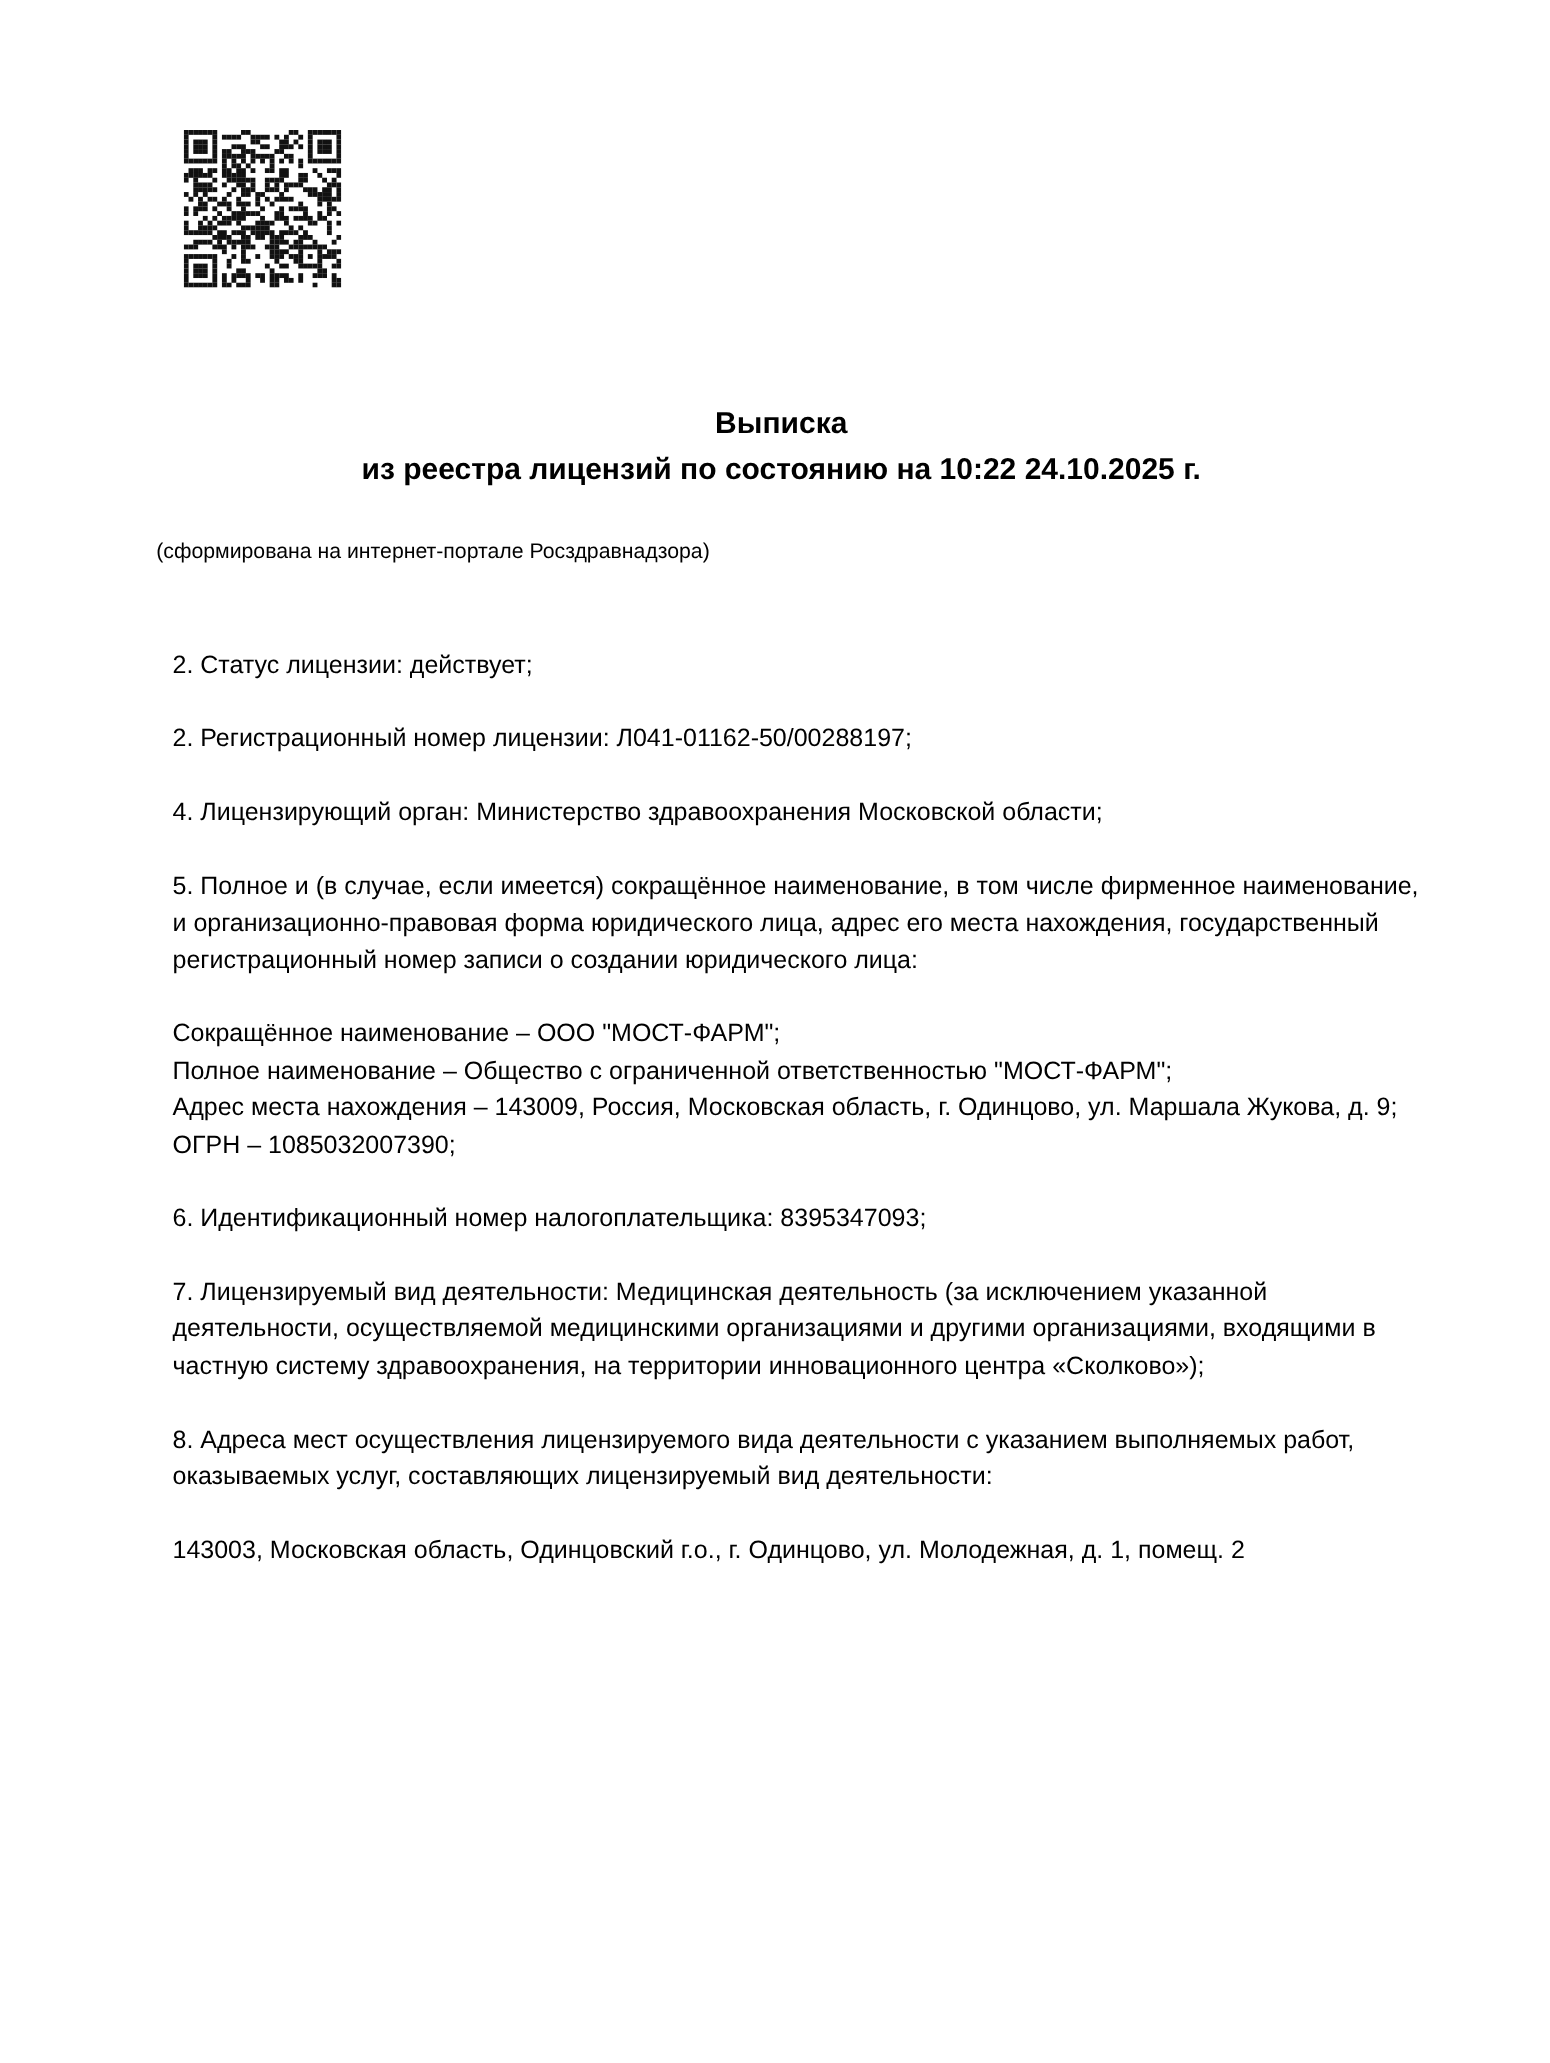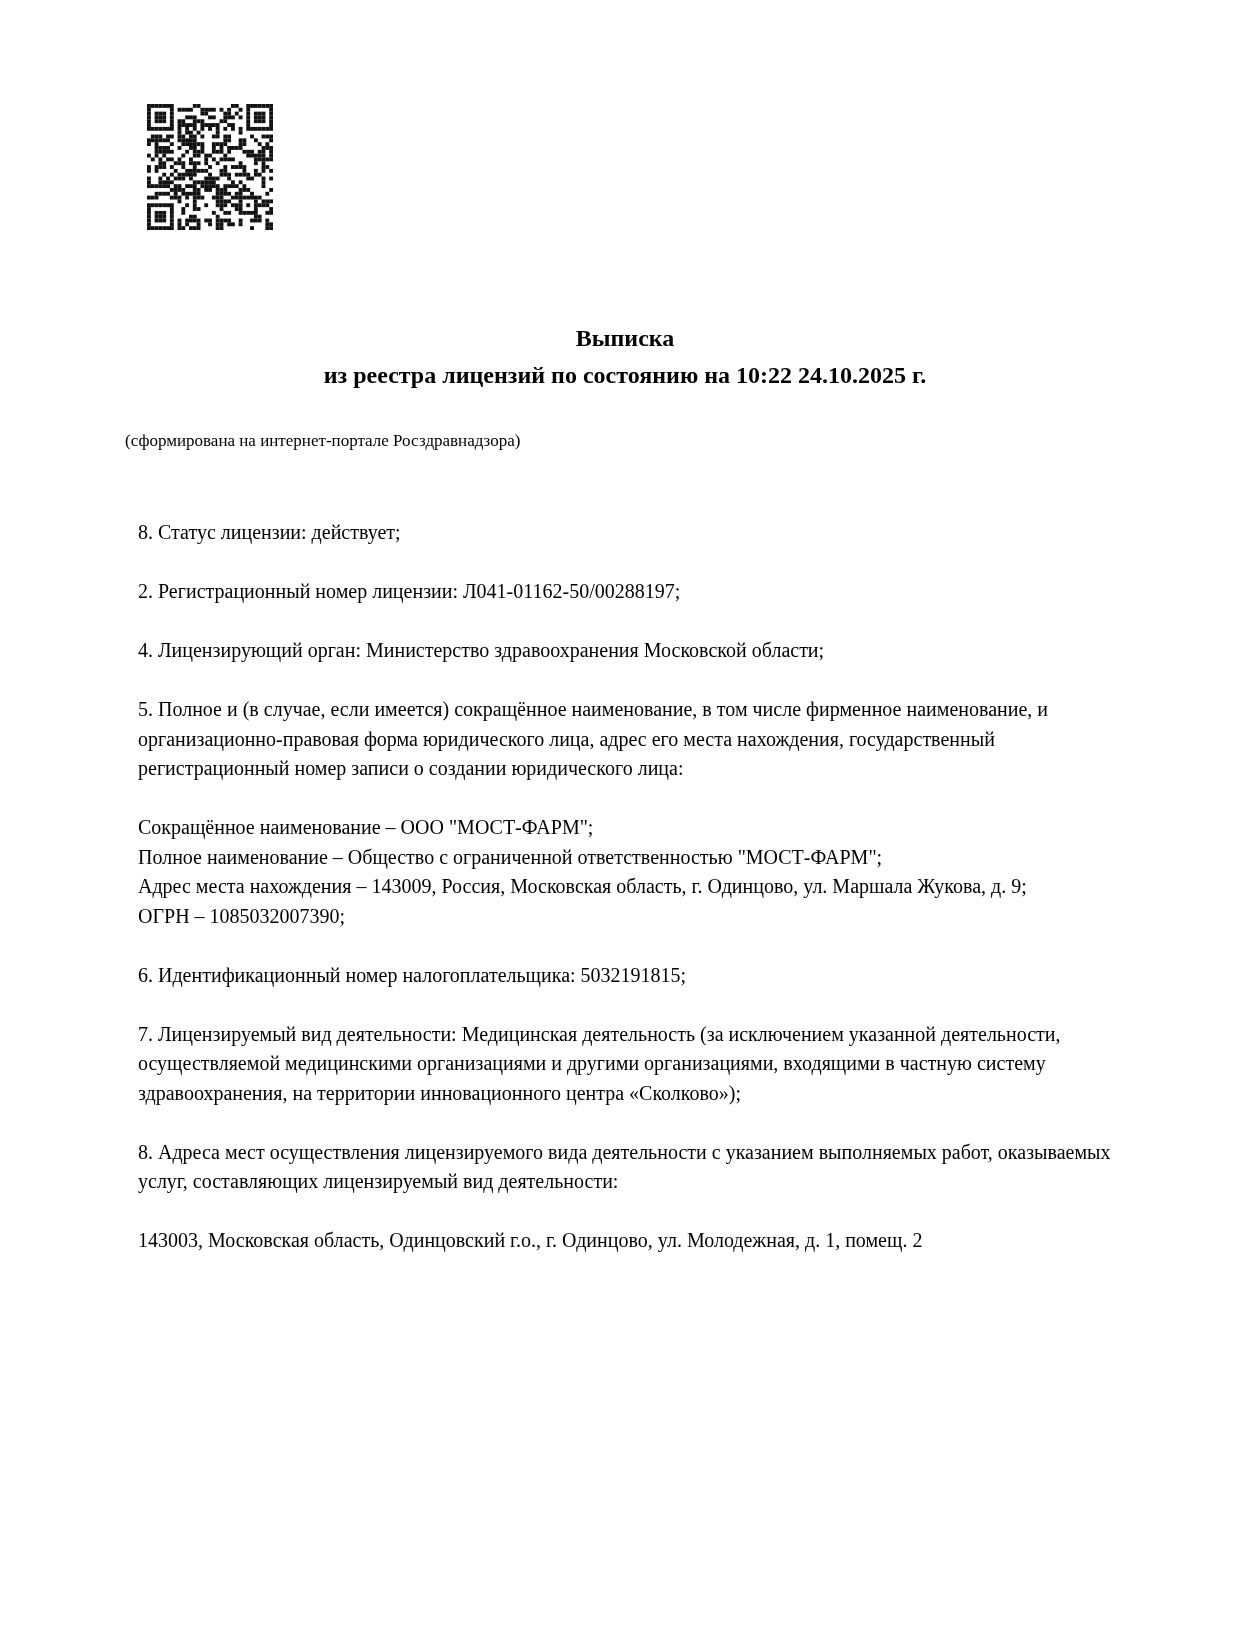--- a/index.html
+++ b/index.html
@@ -1,21 +1,21 @@
 <!DOCTYPE html>
 <html lang="ru"><head>
 <meta charset="utf-8">
 <style>
   html,body{margin:0;padding:0;background:#ffffff;}
   .page{
     position:relative;
     width:1240px;height:1650px;
     background:#ffffff;
     color:#000;
-    font-family:Liberation Serif, serif;
+    font-family:Liberation Sans, sans-serif;
     overflow:hidden;
   }
   .qr{
     position:absolute;left:147px;top:104px;width:126px;height:126px;
   }
   .qr svg{display:block;}
   .title-block{
     position:absolute;left:120px;top:320px;width:1010px;
     text-align:center;font-weight:700;font-size:24px;line-height:37px;
   }
@@ -578,31 +578,31 @@
     </div>
 
   <div class="title-block">
     <div>Выписка</div>
     <div>из реестра лицензий по состоянию на 10:22 24.10.2025 г.</div>
   </div>
 
   <div class="note-line">(сформирована на интернет-портале Росздравнадзора)</div>
 
   <div class="content">
-    <p>8. Статус лицензии: действует;</p>
+    <p>2. Статус лицензии: действует;</p>
     <p>2. Регистрационный номер лицензии: Л041-01162-50/00288197;</p>
     <p>4. Лицензирующий орган: Министерство здравоохранения Московской области;</p>
     <p>5. Полное и (в случае, если имеется) сокращённое наименование, в том числе фирменное наименование, и организационно-правовая форма юридического лица, адрес его места нахождения, государственный регистрационный номер записи о создании юридического лица:</p>
 
     <div class="detail-block">
       <div>Сокращённое наименование – ООО "МОСТ-ФАРМ";</div>
       <div>Полное наименование – Общество с ограниченной ответственностью "МОСТ-ФАРМ";</div>
       <div>Адрес места нахождения – 143009, Россия, Московская область, г. Одинцово, ул. Маршала Жукова, д. 9;</div>
       <div>ОГРН – 1085032007390;</div>
     </div>
 
-    <p>6. Идентификационный номер налогоплательщика: 5032191815;</p>
+    <p>6. Идентификационный номер налогоплательщика: 8395347093;</p>
     <p>7. Лицензируемый вид деятельности: Медицинская деятельность (за исключением указанной деятельности, осуществляемой медицинскими организациями и другими организациями, входящими в частную систему здравоохранения, на территории инновационного центра «Сколково»);</p>
     <p>8. Адреса мест осуществления лицензируемого вида деятельности с указанием выполняемых работ, оказываемых услуг, составляющих лицензируемый вид деятельности:</p>
     <div class="addr-final">143003, Московская область, Одинцовский г.о., г. Одинцово, ул. Молодежная, д. 1, помещ. 2</div>
   </div>
 
 </div>
 
 </body></html>

